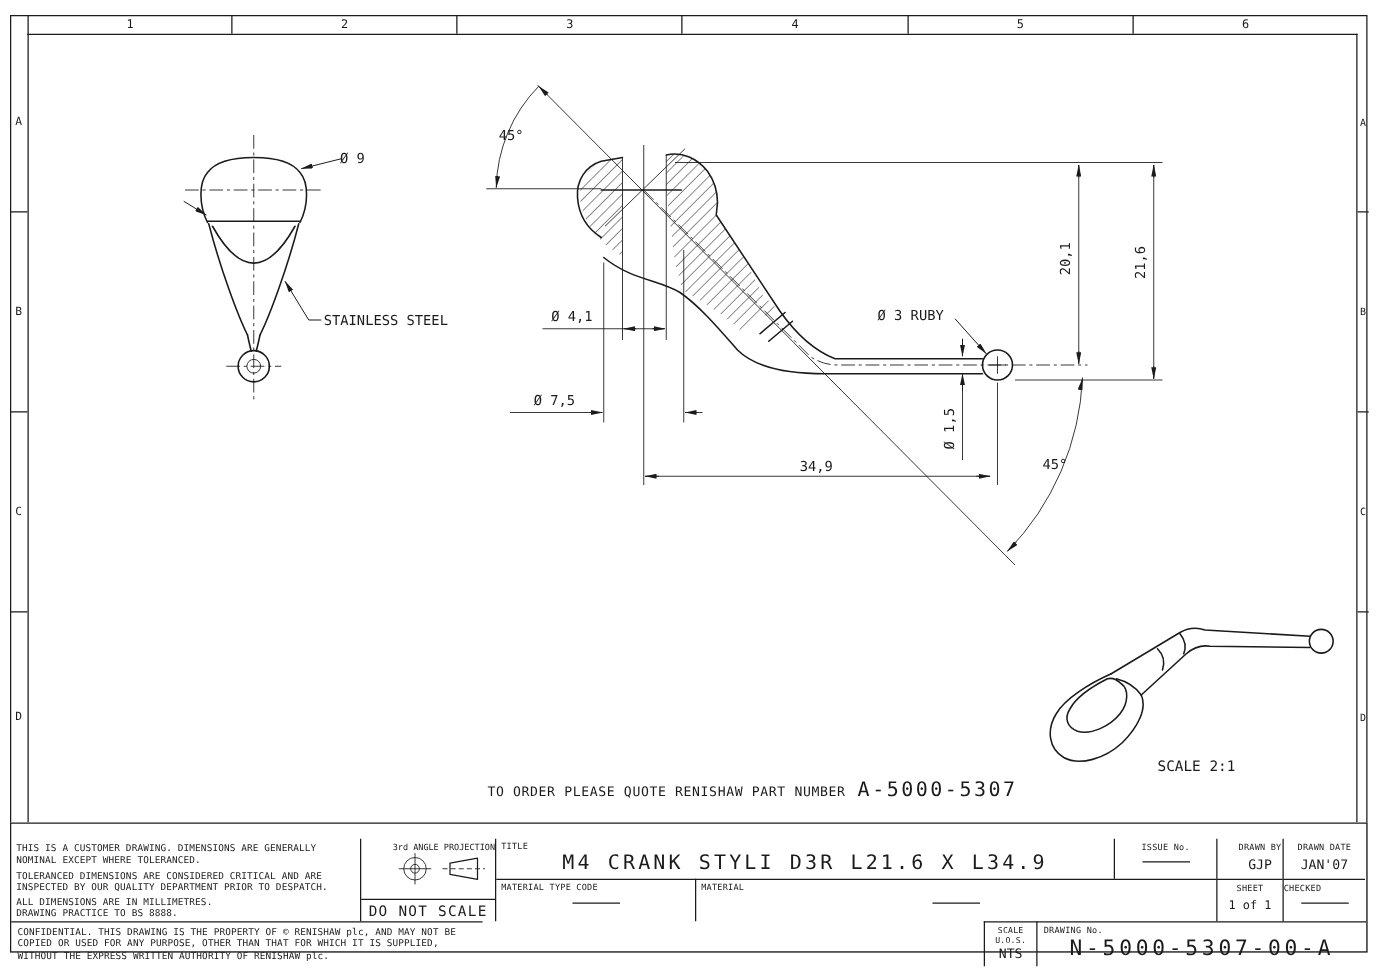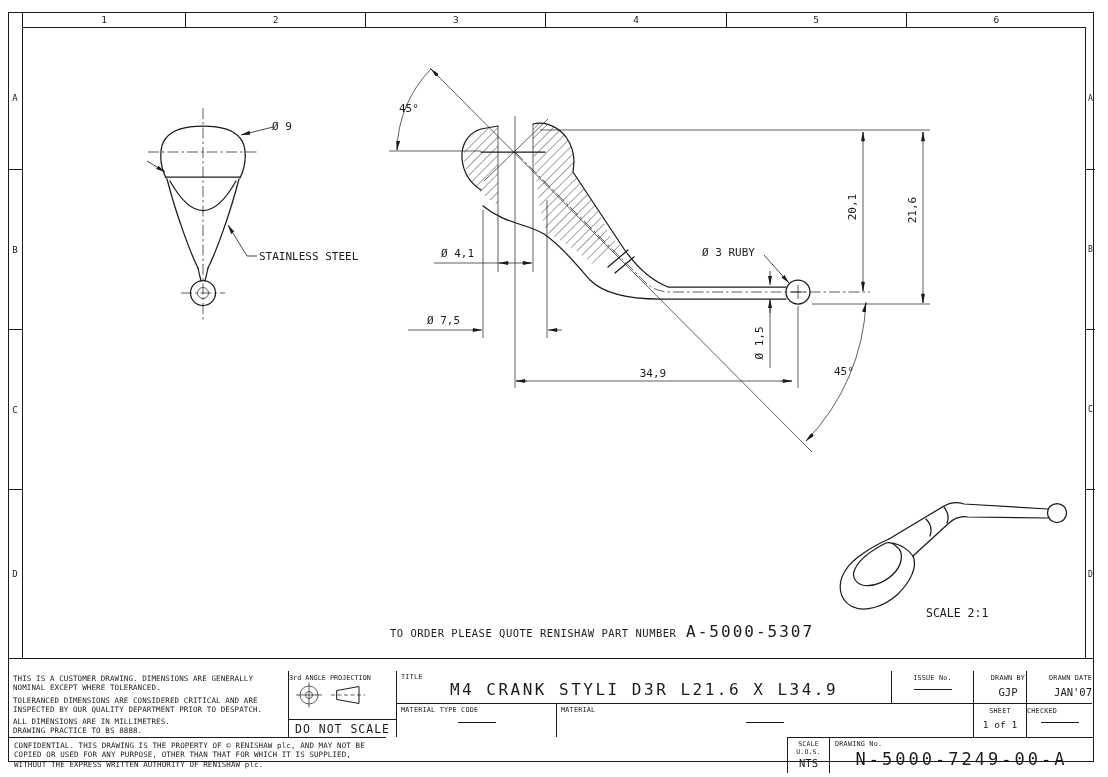--- a/index.html
+++ b/index.html
@@ -20,30 +20,30 @@
   .order{left:232px;top:622px;width:740px;text-align:center;white-space:nowrap;}
   .order .pre{font-size:10.5px;letter-spacing:.5px;}
   .order .pn{font-size:16px;letter-spacing:2px;}
   
   .tblock{left:8px;top:658px;width:1084px;height:102px;border:1.2px solid #1b1b1b;background:#fff;}
   .bx{position:absolute;box-sizing:border-box;margin-top:12px;}
   .lab{font-size:6.8px;letter-spacing:.2px;}
   .blank{height:1px;background:#1b1b1b;width:38px;margin:7px auto 0;}
   .notes{left:0;top:0;width:280px;height:66px;border-right:1px solid #1b1b1b;padding:3px 4px;}
   .notes p{margin:0 0 3.5px;font-size:7.5px;line-height:1.2;letter-spacing:.1px;}
-  .proj{left:280px;top:0;width:108px;height:66px;border-right:1px solid #1b1b1b;text-align:left;}
+  .proj{left:280px;top:0;width:108px;height:66px;border-right:1px solid #1b1b1b;text-align:right;}
   .projlab{font-size:6.8px;margin-top:3px;}
   .dns{position:absolute;left:0;bottom:0;width:100%;height:17px;border-top:1px solid #1b1b1b;
        font-size:11.5px;display:flex;align-items:center;justify-content:center;letter-spacing:1px;}
   .titlebx{left:388px;top:0;width:494px;height:32px;}
   .titlebx .lab{position:absolute;left:4px;top:2px;text-align:center;}
   .titleval{text-align:center;font-size:16px;letter-spacing:2.5px;margin-top:9px;white-space:nowrap;}
   .issue{left:882px;top:0;width:82px;height:32px;border-left:1px solid #1b1b1b;text-align:center;}
   .dby{left:964px;top:0;width:53px;height:32px;border-left:1px solid #1b1b1b;text-align:center;padding-left:16px;}
-  .ddate{left:1017px;top:0;width:66px;height:32px;border-left:1px solid #1b1b1b;text-align:right;}
+  .ddate{left:1017px;top:0;width:66px;height:32px;border-left:1px solid #1b1b1b;text-align:center;}
   .val{font-size:10.5px;margin-top:4px;}
   .typecode{left:388px;top:32px;width:159px;height:34px;border-top:1px solid #1b1b1b;}
   .matbx{left:547px;top:32px;width:417px;height:34px;border-top:1px solid #1b1b1b;border-left:1px solid #1b1b1b;}
   .typecode .lab,.matbx .lab{position:absolute;left:4px;top:2px;}
   .typecode .blank,.matbx .blank{margin-top:18px;}
   .sheetbx{left:964px;top:32px;width:53px;height:34px;border-top:1px solid #1b1b1b;border-left:1px solid #1b1b1b;text-align:center;}
   .checked{left:1017px;top:32px;width:66px;height:34px;border-top:1px solid #1b1b1b;border-left:1px solid #1b1b1b;text-align:left;}
   .conf{left:0;top:66px;width:377px;height:36px;border-top:1px solid #1b1b1b;padding:3px 5px;
         font-size:7.5px;line-height:1.25;letter-spacing:.1px;}
   .logobx{left:377px;top:66px;width:401px;height:36px;border-top:1px solid #1b1b1b;border-left:1px solid #1b1b1b;}
@@ -269,17 +269,17 @@
     <div class="bx conf">CONFIDENTIAL. THIS DRAWING IS THE PROPERTY OF © RENISHAW plc, AND MAY NOT BE COPIED OR USED FOR ANY PURPOSE, OTHER THAN THAT FOR WHICH IT IS SUPPLIED, WITHOUT THE EXPRESS WRITTEN AUTHORITY OF RENISHAW plc.</div>
 
 
     <div class="bx scalebx">
       <div class="lab">SCALE U.O.S.</div>
       <div class="val">NTS</div>
     </div>
 
     <div class="bx dwgno">
       <span class="lab">DRAWING No.</span>
-      <div class="dwgval">N-5000-7249-00-A</div>
+      <div class="dwgval">N-5000-5307-00-A</div>
     </div>
 
   </div>
 </div>
 
 </body></html>

